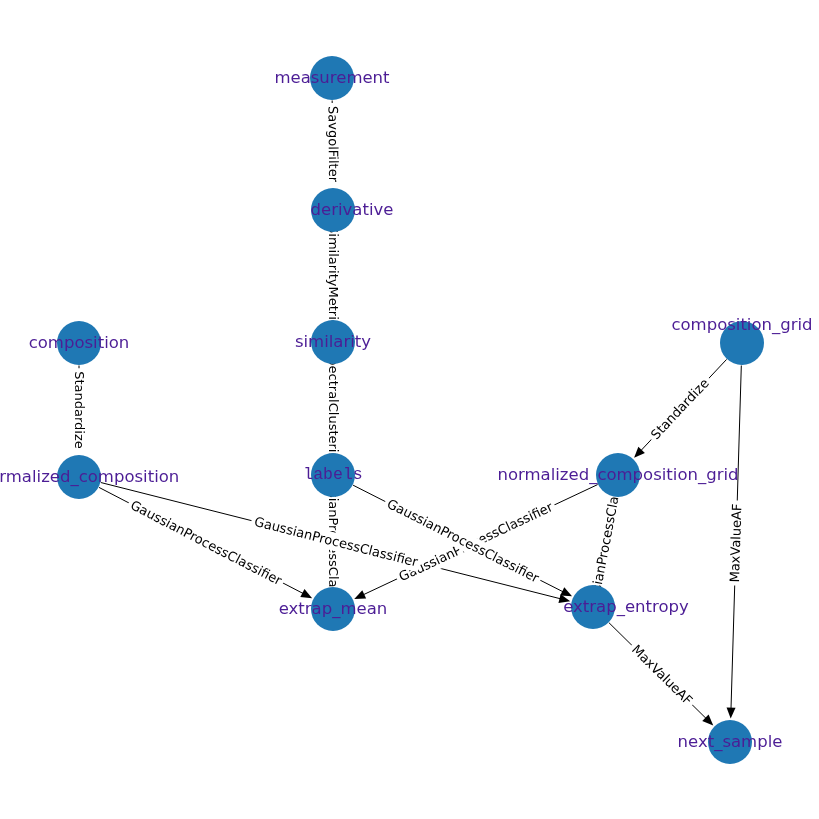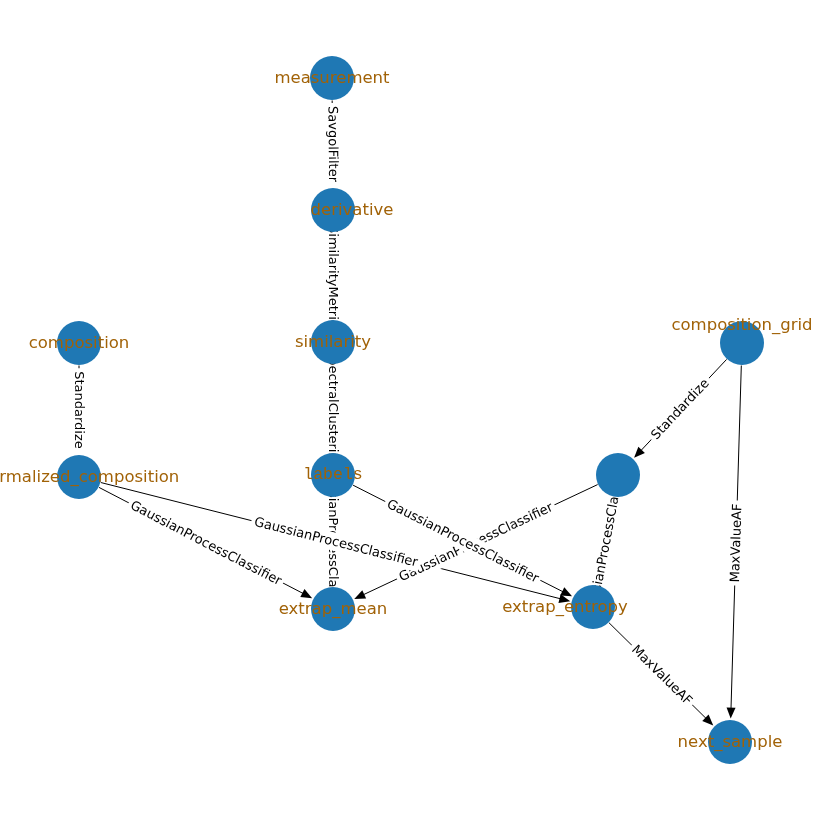--- a/index.html
+++ b/index.html
@@ -31,21 +31,21 @@
     color: #000000;
     background: #ffffff;
     padding: 2px 3px;
     border-radius: 3px;
   }
   .node-label {
     position: absolute;
     white-space: nowrap;
     font-size: 16.5px;
     line-height: 1.05;
-    color: #a16207;
+    color: #4c1d95;
   }
 </style>
 </head>
 <body>
 
 <div id="figure">
   <svg id="edge-lines" class="layer" xmlns="http://www.w3.org/2000/svg" viewBox="0 0 819 819">
       <line x1="332.17044965429267" y1="100.49935436663353" x2="332.7727337942764" y2="180.0008608444886" stroke="#000000" stroke-width="1"></line>
       <line x1="333" y1="232.5" x2="333" y2="312" stroke="#000000" stroke-width="1"></line>
       <line x1="333" y1="364.5" x2="333" y2="445" stroke="#000000" stroke-width="1"></line>
@@ -98,16 +98,17 @@
     </svg>
   <div id="node-labels" class="layer">
       <div class="node-label" style="left: 332px; top: 78px; transform: translate(-50%, -50%);">measurement</div>
       <div class="node-label" style="left: 352px; top: 210px; transform: translate(-50%, -50%);">derivative</div>
       <div class="node-label" style="left: 333px; top: 342px; transform: translate(-50%, -50%);">similarity</div>
       <div class="node-label" style="left: 333px; top: 475px; transform: translate(-50%, -50%); font-family: Liberation Mono, monospace;">labels</div>
       <div class="node-label" style="left: 333px; top: 609px; transform: translate(-50%, -50%);">extrap_mean</div>
       <div class="node-label" style="left: 79px; top: 343px; transform: translate(-50%, -50%);">composition</div>
       <div class="node-label" style="left: 79px; top: 477px; transform: translate(-50%, -50%);">normalized_composition</div>
       <div class="node-label" style="left: 742px; top: 325px; transform: translate(-50%, -50%);">composition_grid</div>
-      <div class="node-label" style="left: 565px; top: 607px; transform: translate(-50%, -50%);">extrap_entropy</div>
+      <div class="node-label" style="left: 618px; top: 475px; transform: translate(-50%, -50%);">normalized_composition_grid</div>
+      <div class="node-label" style="left: 626px; top: 607px; transform: translate(-50%, -50%);">extrap_entropy</div>
       <div class="node-label" style="left: 730px; top: 742px; transform: translate(-50%, -50%);">next_sample</div>
     </div>
 </div>
 
 </body></html>

